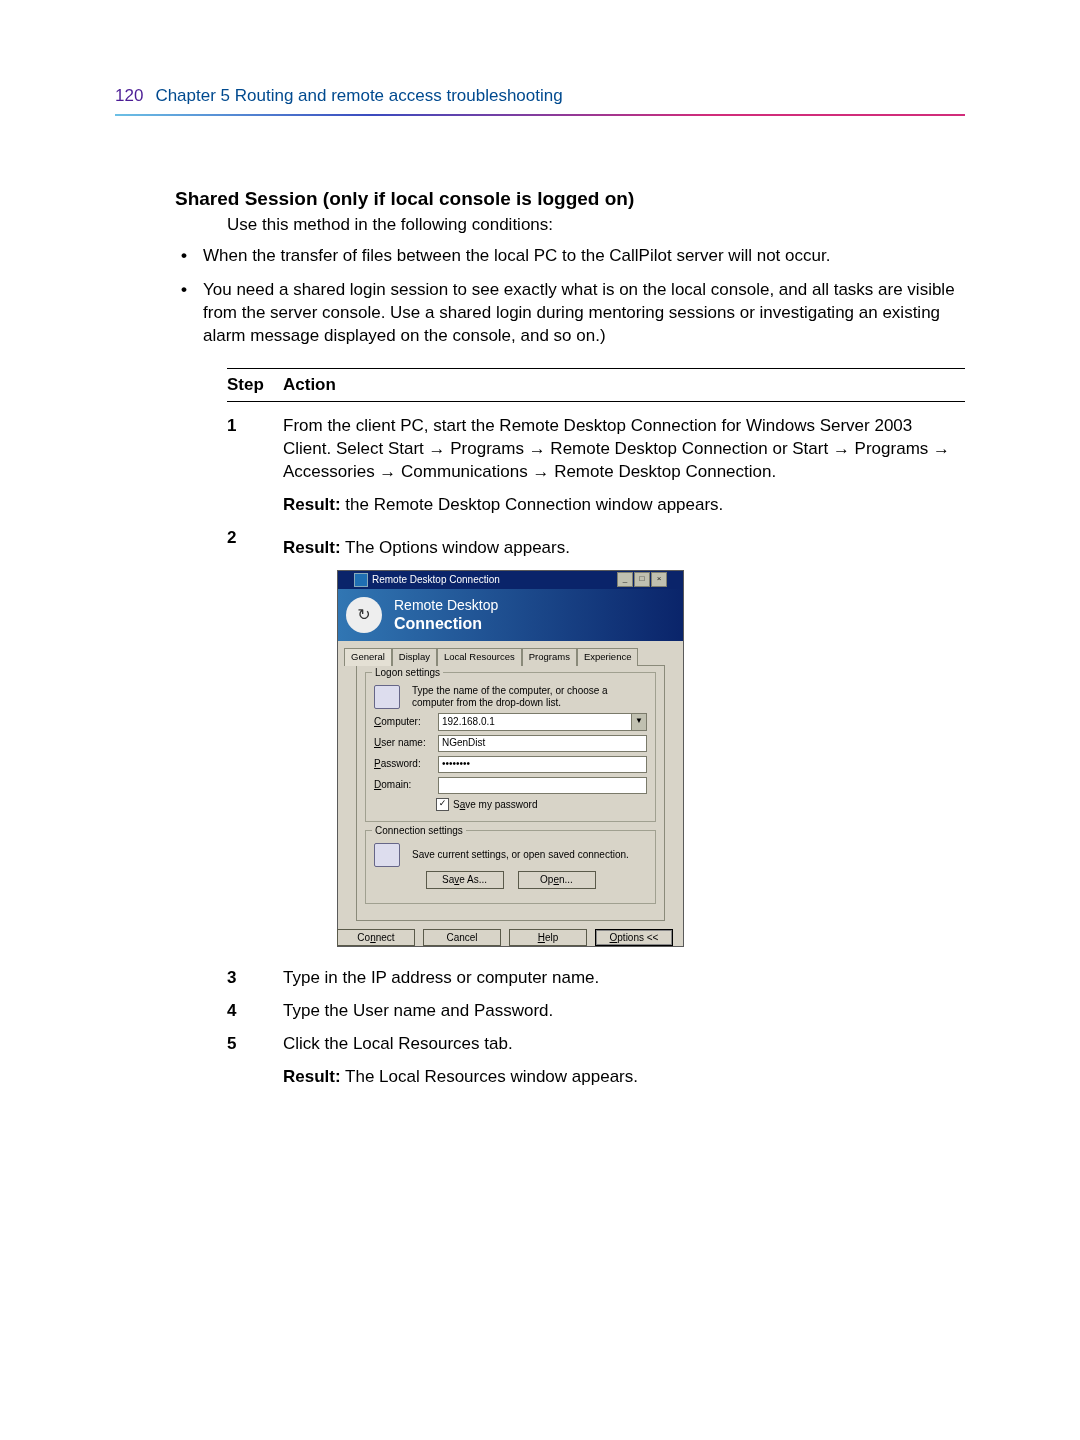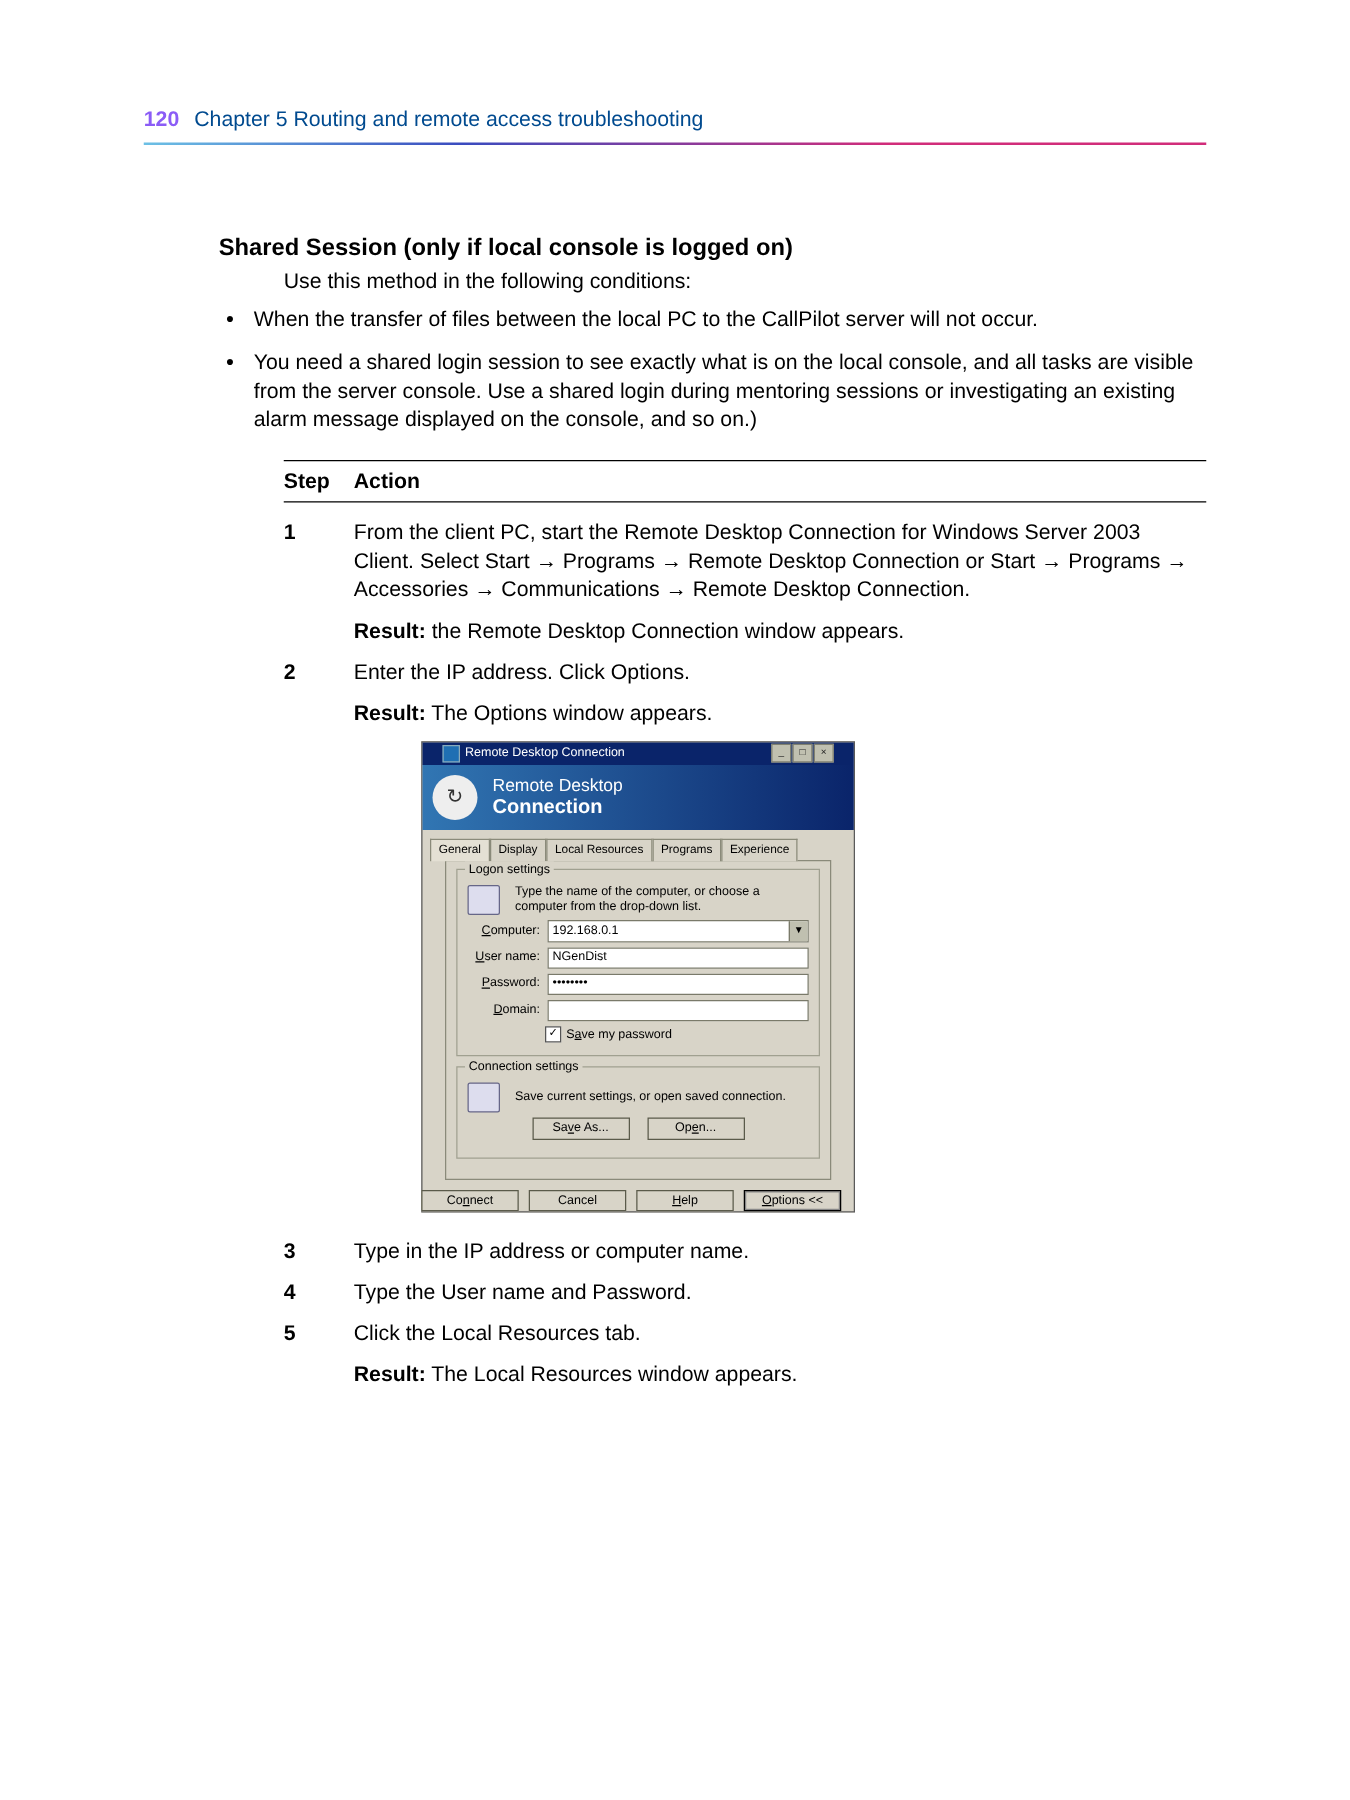--- a/index.html
+++ b/index.html
@@ -17,22 +17,22 @@
     margin: 0 auto;
     padding: 85px 115px 40px 115px;
     box-sizing: border-box;
     position: relative;
   }
   .header {
     font-size: 17px;
     margin-bottom: 6px;
   }
   .pagenum {
-    color: #8b5cf6;
-    font-weight: bold;
+    color: #4c1d95;
+    font-weight: normal;
     margin-right: 12px;
   }
   .chapter {
     color: #004a8f;
   }
   .hr-gradient {
     height: 2px;
     width: 100%;
     background: linear-gradient(to right, #6cc0e5 0%, #3a4bbf 30%, #d12c7a 70%, #d12c7a 100%);
     margin-bottom: 70px;
@@ -172,21 +172,21 @@
     border:1px solid #a0a090;
     padding: 8px 8px 10px 8px;
     margin-bottom: 8px;
     position:relative;
   }
   .group > .legend {
     position:absolute; top:-7px; left:6px;
     background:#d8d4c8; padding:0 3px;
   }
   .row { display:flex; align-items:center; margin:4px 0; gap:6px; }
-  .row .lbl { width: 58px; text-align: right; }
+  .row .lbl { width: 58px; }
   .inp {
     flex:1;
     background:#fff; border:1px solid #7a7a6a;
     height:15px; padding:0 3px; font-size:10px;
     display:flex; align-items:center;
     white-space:nowrap; overflow:hidden;
   }
   .combo {
     display:flex; align-items:center; background:#fff;
     border:1px solid #7a7a6a; height:16px;
@@ -264,21 +264,20 @@
         <div class="step-num">1</div>
         <div class="step-body">
           <div>From the client PC, start the Remote Desktop Connection for Windows Server 2003 Client. Select Start → Programs → Remote Desktop Connection or Start → Programs → Accessories → Communications → Remote Desktop Connection.</div>
           <div class="result"><span class="bold">Result:</span><span> the Remote Desktop Connection window appears.</span></div>
         </div>
       </div>
 
       <div class="step-row">
         <div class="step-num">2</div>
         <div class="step-body">
-          <div>Enter the IP address. Click Options.</div>
           <div class="result"><span class="bold">Result:</span><span> The Options window appears.</span></div>
         </div>
       </div>
 
       <div class="screenshot">
         <div class="titlebar">
           <div class="left">
             <span class="sysicon"></span>
             <span>Remote Desktop Connection</span>
           </div>

